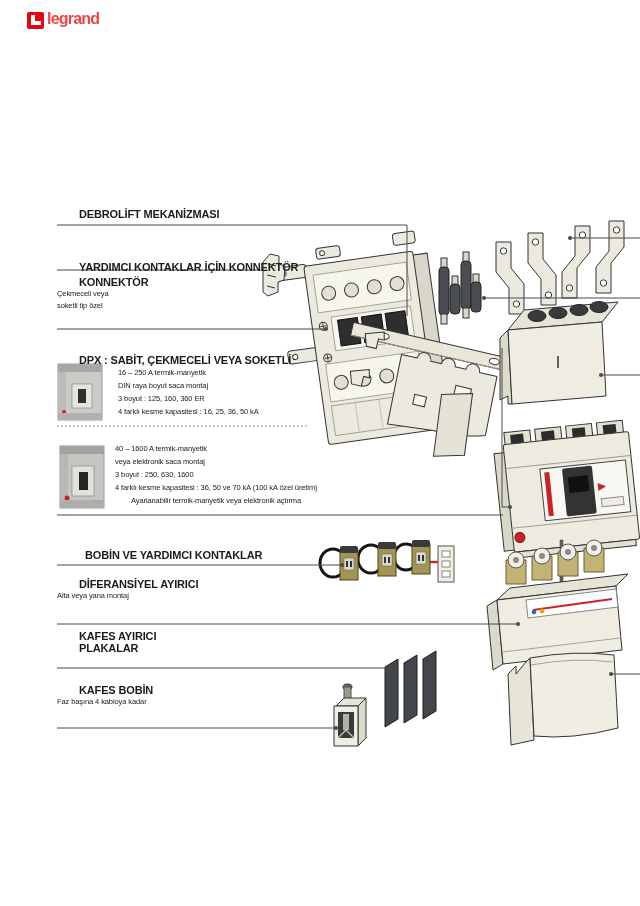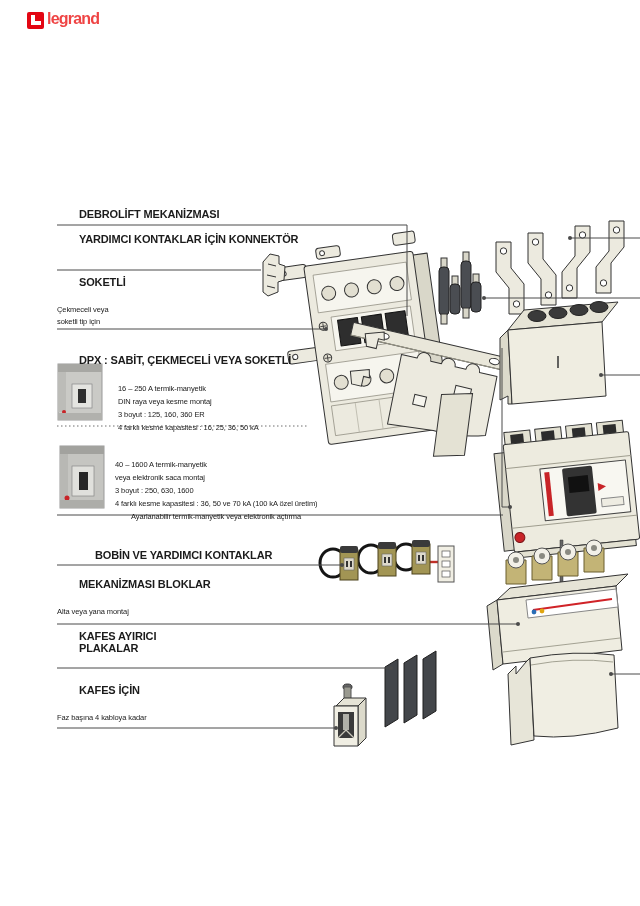--- a/index.html
+++ b/index.html
@@ -1,20 +1,20 @@
 <!DOCTYPE html>
 <html><head>
 <meta charset="utf-8">
 <style>
   html,body{margin:0;padding:0;background:#ffffff;}
   #page{position:relative;width:640px;height:906px;background:#ffffff;overflow:hidden;
         font-family:"Liberation Sans",sans-serif;color:#1b1b1b;}
   .lbl{position:absolute;white-space:nowrap;}
   .h{font-weight:bold;font-size:11px;letter-spacing:-0.15px;padding-left:22px;}
-  .t{font-size:7.5px;letter-spacing:-0.1px;margin-top:16px;}
+  .t{font-size:7.5px;letter-spacing:-0.1px;}
   .wordmark{position:absolute;left:47px;top:10px;font-weight:bold;font-size:16px;
             color:#ef4444;letter-spacing:-0.8px;}
   svg.art{position:absolute;left:0;top:0;}
 </style>
 </head>
 <body>
 
 <div id="page">
 
   <svg class="art" width="40" height="40" style="left:27px;top:12px">
@@ -285,39 +285,39 @@
       <circle cx="336" cy="728" r="2"></circle>
       <circle cx="570" cy="238" r="2"></circle>
       <circle cx="484" cy="298" r="2"></circle>
       <circle cx="601" cy="375" r="2"></circle>
       <circle cx="510" cy="507" r="2"></circle>
       <circle cx="611" cy="674" r="2"></circle>
     </g>
   </svg>
 
   <div class="lbl h" style="left:57px;top:208px">DEBROLİFT MEKANİZMASI</div>
-  <div class="lbl h" style="left:57px;top:233px">YARDIMCI KONTAKLAR İÇİN KONNEKTÖR</div>
-
-  <div class="lbl h" style="left:57px;top:276px">SOKETLİ</div>
+  <div class="lbl h" style="left:57px;top:261px">YARDIMCI KONTAKLAR İÇİN KONNEKTÖR</div>
+
+  <div class="lbl h" style="left:57px;top:276px">KONNEKTÖR</div>
   <div class="lbl t" style="left:57px;top:289px">Çekmeceli veya</div>
-  <div class="lbl t" style="left:57px;top:301px">soketli tip için</div>
+  <div class="lbl t" style="left:57px;top:301px">soketli tip özel</div>
 
   <div class="lbl h" style="left:57px;top:354px">DPX : SABİT, ÇEKMECELİ VEYA SOKETLİ</div>
   <div class="lbl t" style="left:118px;top:368px">16 – 250 A termik-manyetik</div>
-  <div class="lbl t" style="left:118px;top:381px">DIN raya veya kesme montaj</div>
+  <div class="lbl t" style="left:118px;top:381px">DIN raya boyut saca montaj</div>
   <div class="lbl t" style="left:118px;top:394px">3 boyut : 125, 160, 360 ER</div>
   <div class="lbl t" style="left:118px;top:407px">4 farklı kesme kapasitesi : 16, 25, 36, 50 kA</div>
 
   <div class="lbl t" style="left:115px;top:444px">40 – 1600 A termik-manyetik</div>
   <div class="lbl t" style="left:115px;top:457px">veya elektronik saca montaj</div>
   <div class="lbl t" style="left:115px;top:470px">3 boyut : 250, 630, 1600</div>
   <div class="lbl t" style="left:115px;top:483px">4 farklı kesme kapasitesi : 36, 50 ve 70 kA (100 kA özel üretim)</div>
   <div class="lbl t" style="left:131px;top:496px">Ayarlanabilir termik-manyetik veya elektronik açtırma</div>
 
-  <div class="lbl h" style="left:73px;top:549px">BOBİN VE YARDIMCI KONTAKLAR</div>
-  <div class="lbl h" style="left:57px;top:578px">MEKANİZMASI BLOKLAR</div>
+  <div class="lbl h" style="left:63px;top:549px">BOBİN VE YARDIMCI KONTAKLAR</div>
+  <div class="lbl h" style="left:57px;top:578px">DİFERANSİYEL AYIRICI</div>
   <div class="lbl t" style="left:57px;top:591px">Alta veya yana montaj</div>
   <div class="lbl h" style="left:57px;top:630px">KAFES AYIRICI</div>
   <div class="lbl h" style="left:57px;top:642px">PLAKALAR</div>
-  <div class="lbl h" style="left:57px;top:684px">KAFES İÇİN</div>
+  <div class="lbl h" style="left:57px;top:684px">KAFES BOBİN</div>
   <div class="lbl t" style="left:57px;top:697px">Faz başına 4 kabloya kadar</div>
 
 </div>
 
 </body></html>

